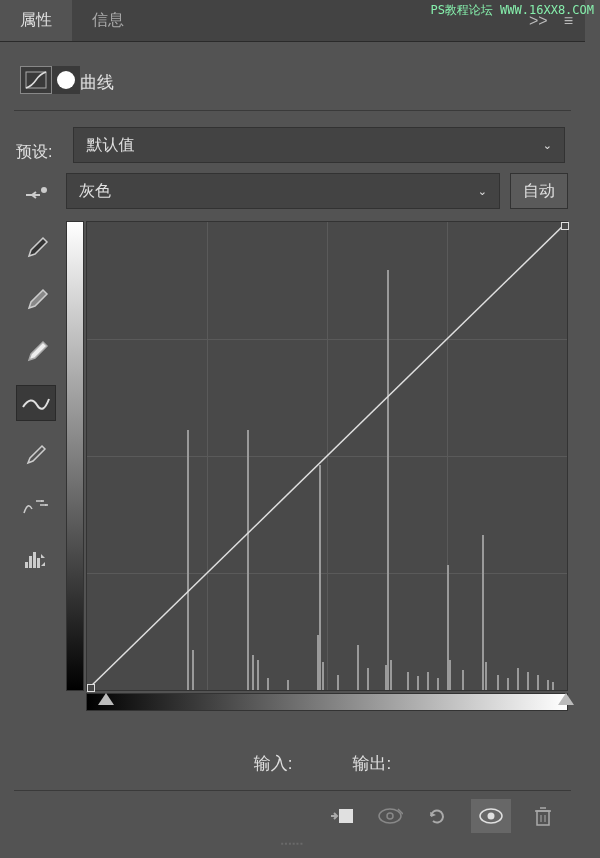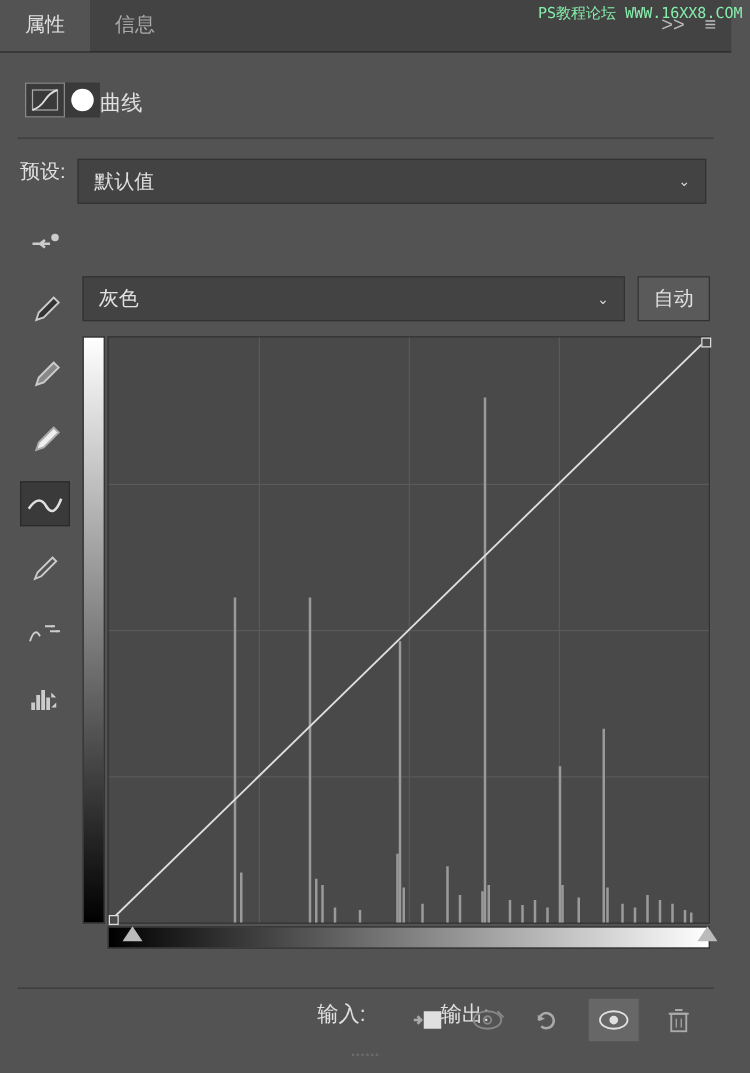--- a/index.html
+++ b/index.html
@@ -91,22 +91,22 @@
     .header-label {
       font-size: 17px;
     }
     .divider {
       height: 1px;
       background: #3a3a3a;
       margin: 4px 14px;
     }
     .preset-row {
       display: flex;
-      align-items: flex-start;
-      gap: 10px;
+      align-items: flex-end;
+      gap: 21px;
       padding: 12px 20px 10px 16px;
     }
     .preset-label {
       font-size: 16px;
       white-space: nowrap;
     }
     .select {
       flex: 1;
       background: #434343;
       border: 1px solid #323232;
@@ -159,21 +159,20 @@
     .channel-row {
       display: flex;
       align-items: center;
       gap: 10px;
       flex: 1;
     }
     .right-col {
       flex: 1;
       display: flex;
       flex-direction: column;
-      margin-top: 48px;
     }
     .graph-container {
       margin-top: 12px;
       display: flex;
       gap: 2px;
     }
     .v-gradient {
       width: 18px;
       height: 470px;
       background: linear-gradient(to top, #000, #fff);

